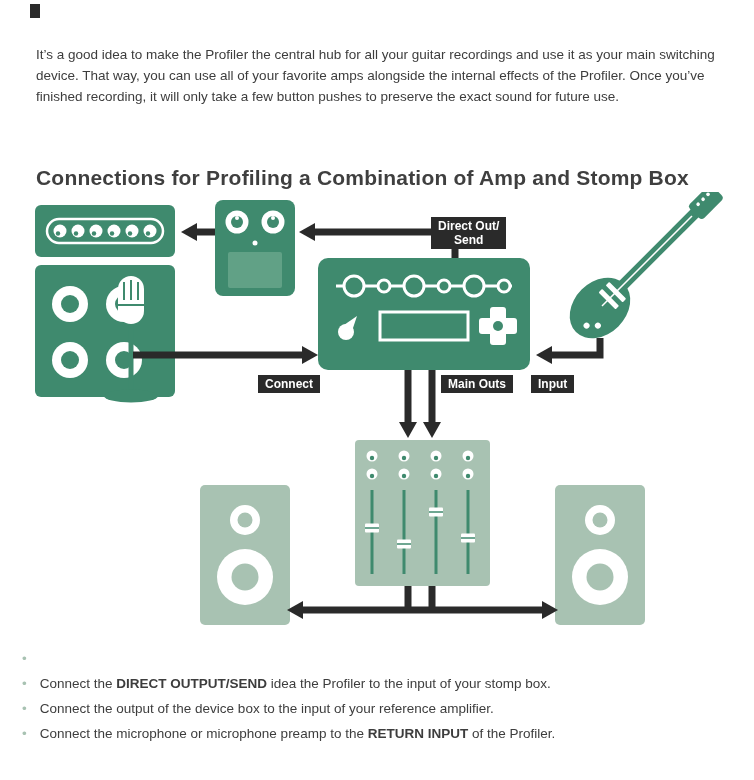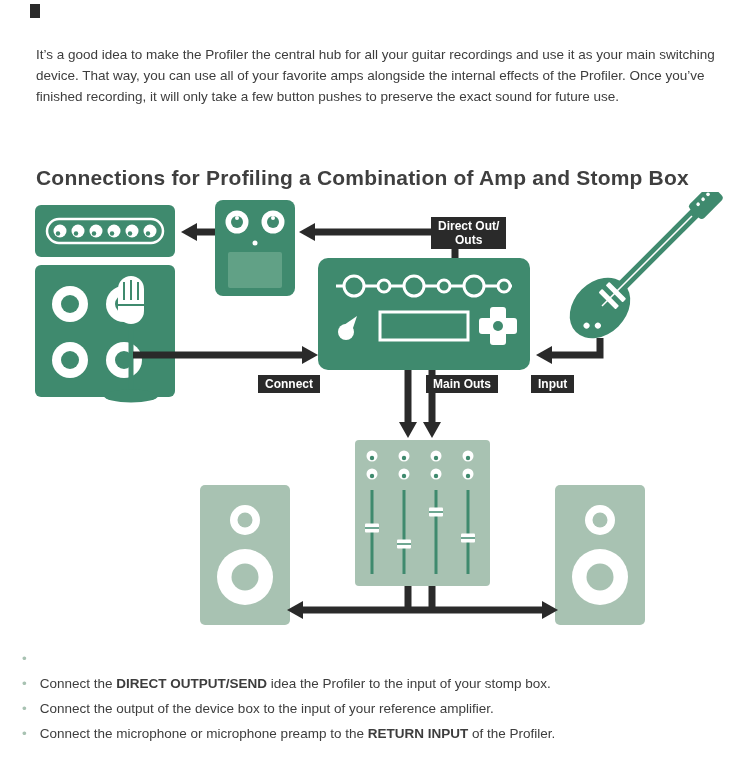--- a/index.html
+++ b/index.html
@@ -13,21 +13,21 @@
   html,body{margin:0;padding:0;background:#fff;}
   body{font-family:"Liberation Sans",sans-serif;}
   .page{position:relative;width:754px;height:780px;background:#fff;overflow:hidden;}
   .edge-marker{position:absolute;left:30px;top:4px;width:10px;height:14px;background:var(--dark-label);}
   .intro{position:absolute;top:30px;left:36px;width:690px;font-size:13.5px;line-height:21px;color:var(--body-text);}
   .heading{position:absolute;top:152px;left:36px;font-size:21px;font-weight:700;color:#3f3f3f;letter-spacing:.2px;}
   .diagram{position:absolute;top:192px;left:0;}
   .conn-label{position:absolute;background:var(--dark-label);color:#fff;font-size:12px;font-weight:700;padding:2px 7px;text-align:center;line-height:14px;white-space:nowrap;}
   #lbl-direct{left:415px;top:217px;margin-left:16px;}
   #lbl-return{left:258px;top:375px;}
-  #lbl-main{left:426px;top:375px;}
+  #lbl-main{left:441px;top:375px;}
   #lbl-input{left:531px;top:375px;}
   .instructions{position:absolute;top:649px;left:22px;right:26px;list-style:none;margin:0;padding:0;}
   .instructions li{display:flex;align-items:flex-start;font-size:13.5px;color:var(--body-text);line-height:20px;margin-bottom:5px;}
   .instructions .bullet{color:var(--light-green);margin-right:13px;flex:0 0 auto;}
   .instructions .b{font-weight:700;}
   
   .fg{fill:var(--brand-green);}
   .fp{fill:var(--light-green);}
   .fw{fill:#fff;}
   .ffs{fill:var(--footswitch-green);}
@@ -226,21 +226,21 @@
       <line class="arr" x1="432" y1="394" x2="432" y2="418"></line>
       <line class="arr" x1="302" y1="418" x2="543" y2="418"></line>
       <polygon class="arrh" points="287,418 303,409 303,427"></polygon>
       <polygon class="arrh" points="558,418 542,409 542,427"></polygon>
     </g>
 
   </svg>
 
   <div class="conn-label" id="lbl-direct">
     <div>Direct Out/</div>
-    <div>Outs</div>
+    <div>Send</div>
   </div>
   <div class="conn-label" id="lbl-return">Connect</div>
   <div class="conn-label" id="lbl-main">Main Outs</div>
   <div class="conn-label" id="lbl-input">Input</div>
 
   <ul class="instructions">
     <li>
       <span class="bullet">•</span>
     </li>
     <li>

